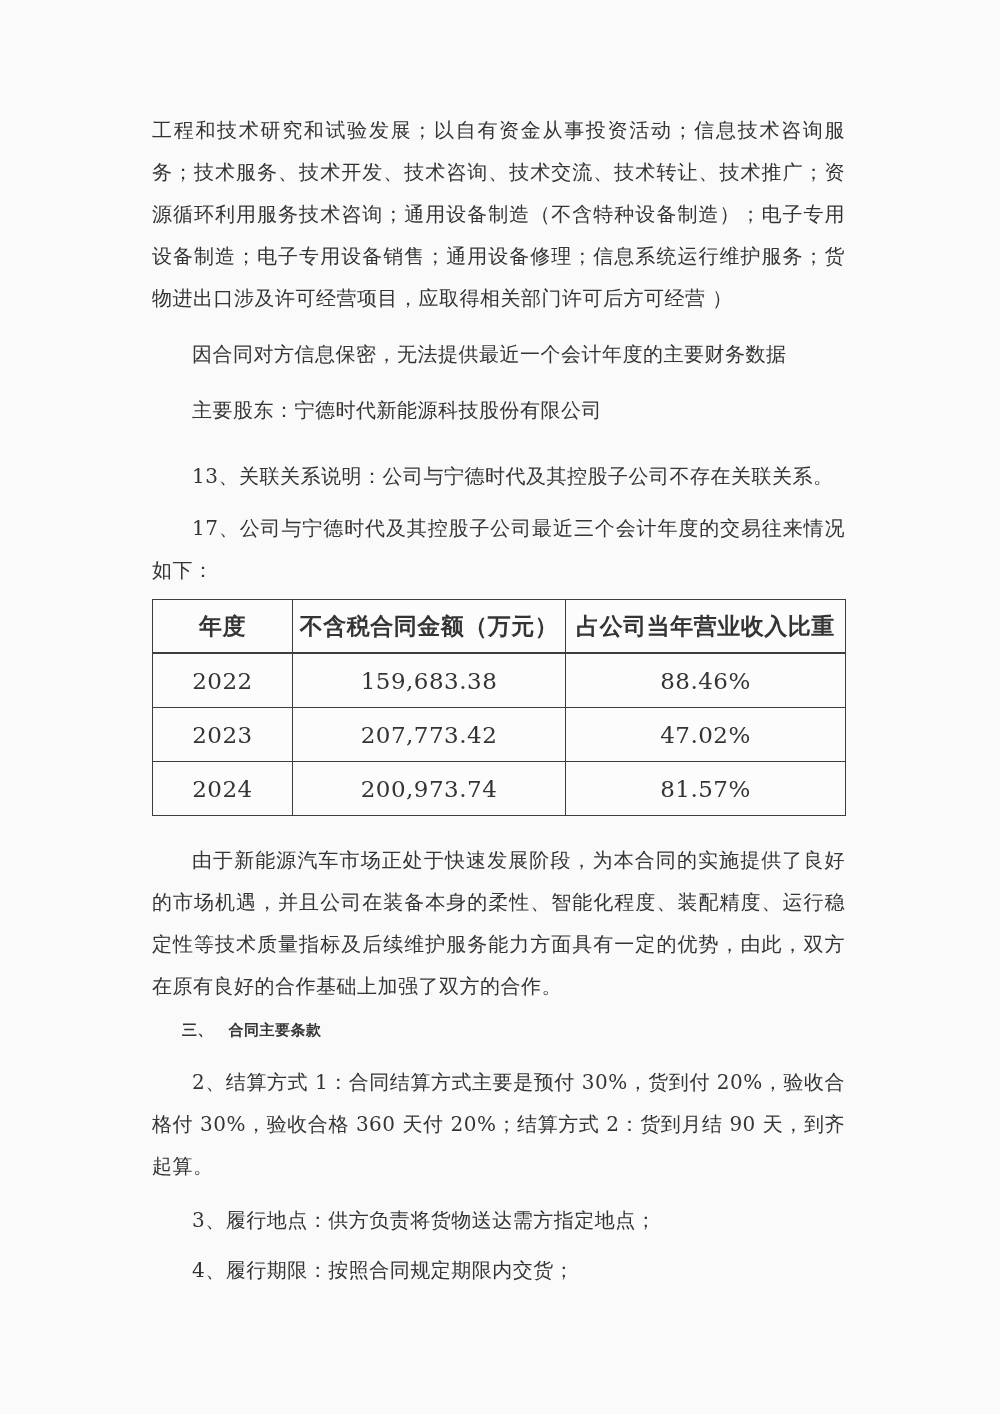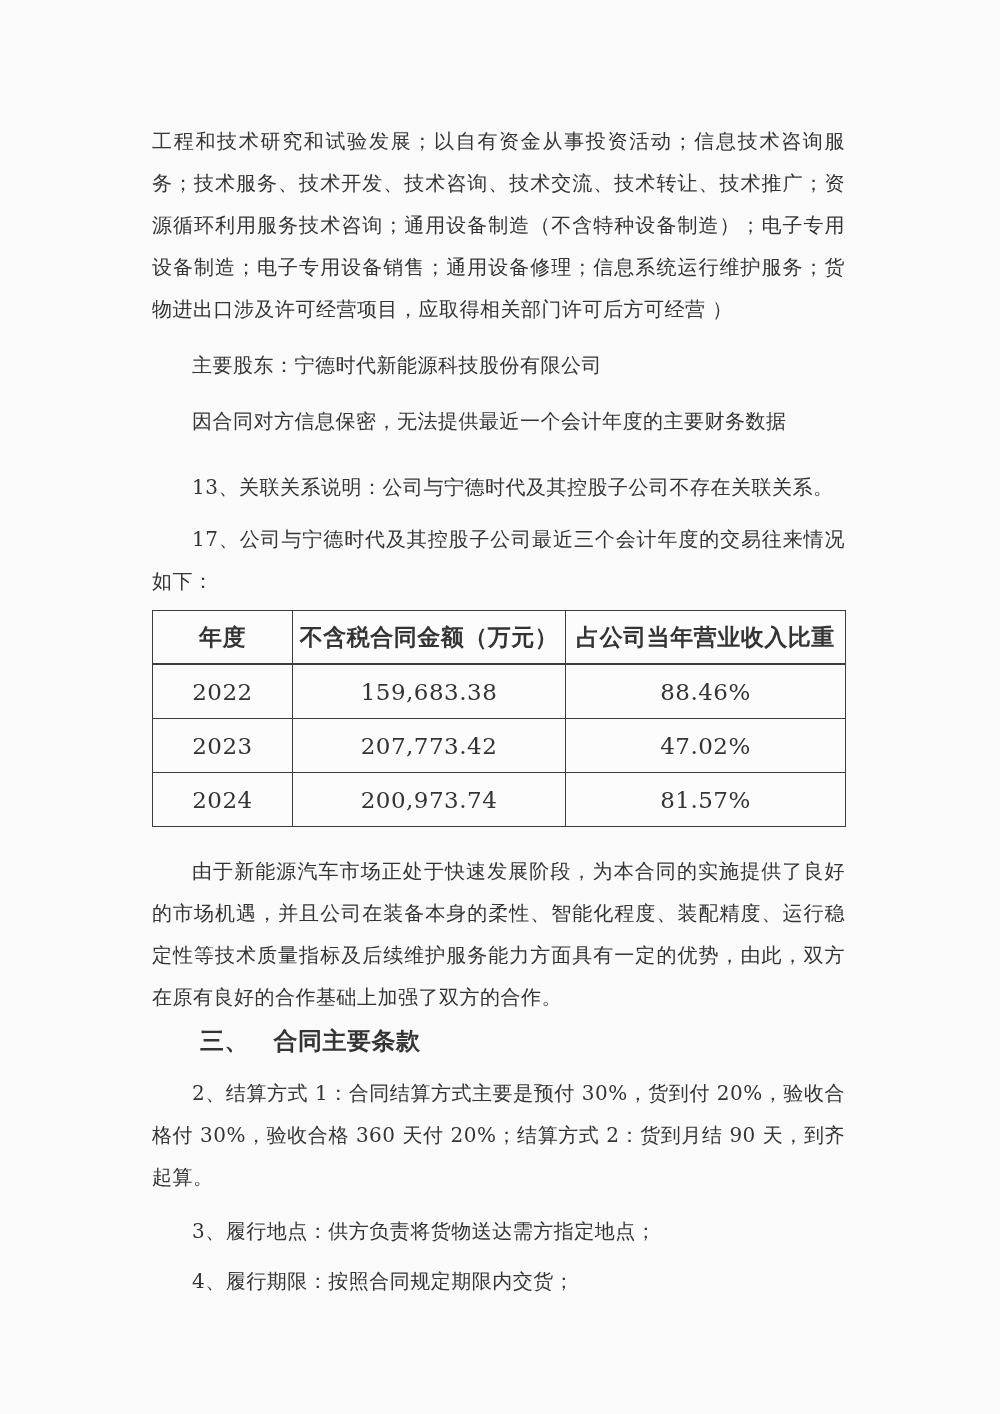--- a/index.html
+++ b/index.html
@@ -16,39 +16,39 @@
   }
   .page {
     position: relative;
     width: 1000px;
     height: 1414px;
     background: #fafafa;
   }
   .content {
     position: absolute;
     left: 152px;
-    top: 120px;
+    top: 109px;
     width: 693px;
   }
   p {
     margin: 0;
     font-size: 20px;
     line-height: 42px;
     text-align: justify;
     letter-spacing: 0.5px;
   }
   .indent-2 { text-indent: 2em; }
   .no-indent { text-indent: 0; }
   .gap-sm { margin-top: 10px; }
   .gap-md { margin-top: 14px; }
   .gap-lg { margin-top: 24px; }
   .section-heading {
     margin: 0;
     margin-top: 2px;
-    font-size: 24px;
+    font-size: 15px;
     line-height: 42px;
     font-weight: bold;
     text-indent: 2em;
     white-space: pre-wrap;
     letter-spacing: 0.5px;
   }
   table.contract-table {
     margin-top: 8px;
     width: 693px;
     border-collapse: collapse;
@@ -80,23 +80,23 @@
   .terms p.two-line { margin-top: 10px; }
 </style>
 </head>
 <body>
 
 <div class="page">
   <div class="content">
 
     <p class="no-indent">工程和技术研究和试验发展；以自有资金从事投资活动；信息技术咨询服务；技术服务、技术开发、技术咨询、技术交流、技术转让、技术推广；资源循环利用服务技术咨询；通用设备制造（不含特种设备制造）；电子专用设备制造；电子专用设备销售；通用设备修理；信息系统运行维护服务；货物进出口涉及许可经营项目，应取得相关部门许可后方可经营 ）</p>
 
+    <p class="indent-2 gap-md">因合同对方信息保密，无法提供最近一个会计年度的主要财务数据</p>
+
     <p class="indent-2 gap-md">主要股东：宁德时代新能源科技股份有限公司</p>
-
-    <p class="indent-2 gap-md">因合同对方信息保密，无法提供最近一个会计年度的主要财务数据</p>
 
     <p class="indent-2 gap-lg">13、关联关系说明：公司与宁德时代及其控股子公司不存在关联关系。</p>
 
     <p class="indent-2 gap-sm">17、公司与宁德时代及其控股子公司最近三个会计年度的交易往来情况如下：</p>
 
     <table class="contract-table">
       <colgroup>
         <col class="col-year">
         <col class="col-amt">
         <col class="col-share">

